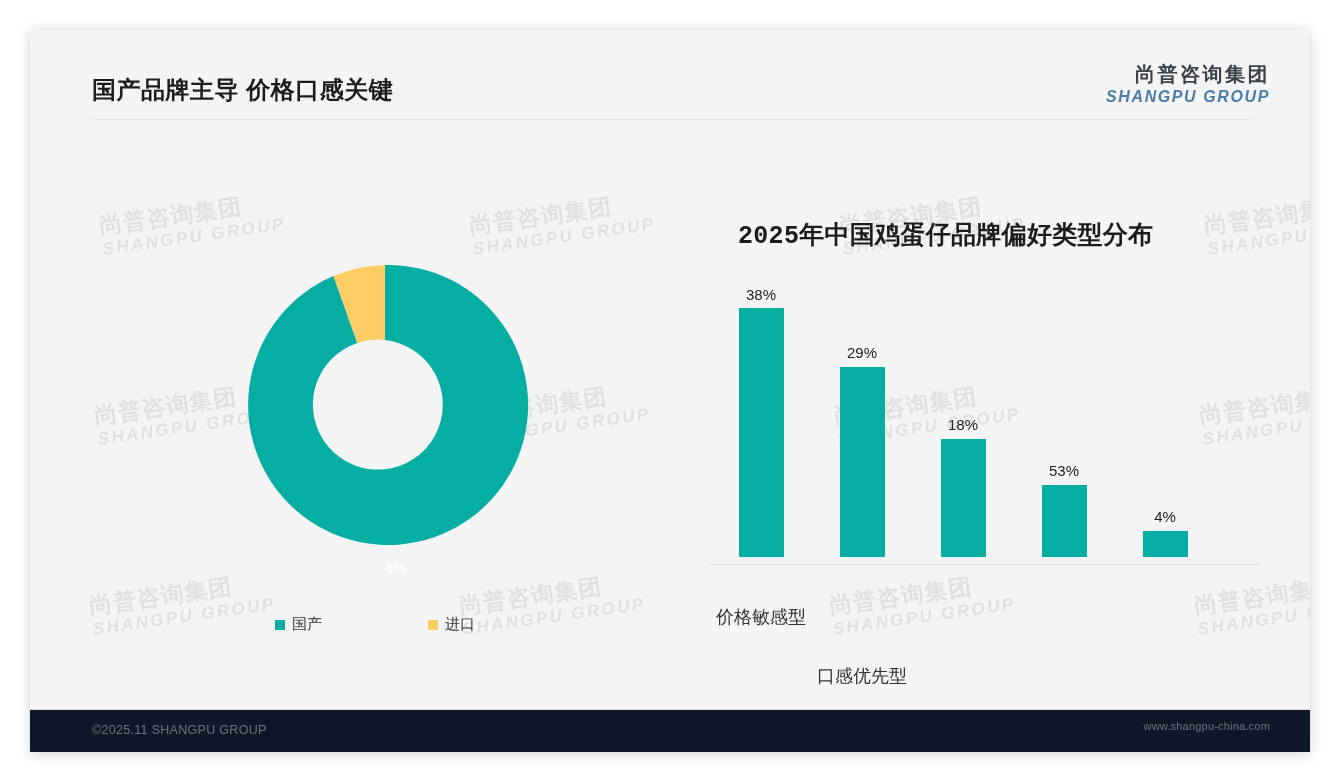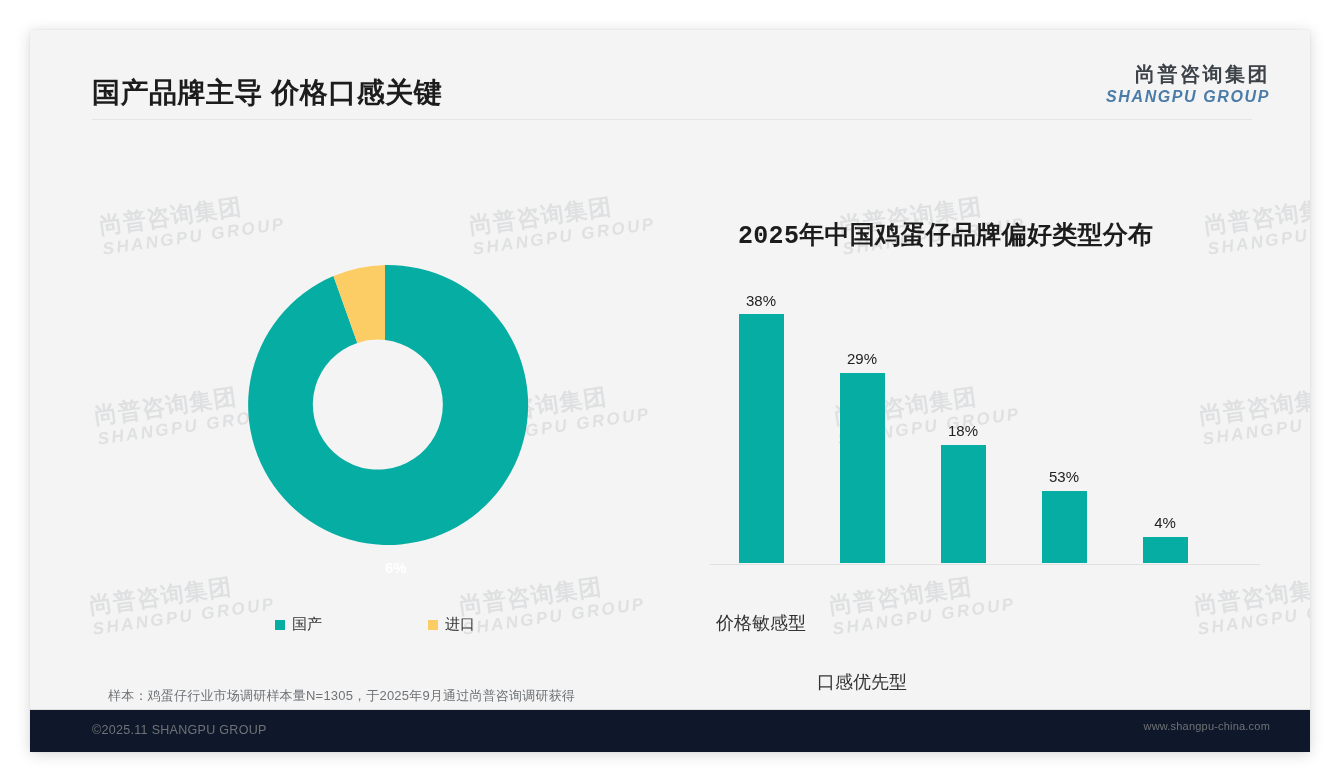--- a/index.html
+++ b/index.html
@@ -52,21 +52,21 @@
   
   #header {
     position: absolute;
     left: 0; top: 0;
     width: 1280px; height: 90px;
     z-index: 3;
   }
   #page-title {
     position: absolute;
     left: 62px; top: 44px;
-    font-size: 28px;
+    font-size: 24px;
     font-weight: bold;
     color: #1c1c1c;
     letter-spacing: 0.5px;
   }
   #logo-block {
     position: absolute;
     right: 40px; top: 32px;
     text-align: right;
   }
   #logo-cn {
@@ -149,21 +149,21 @@
     width: 550px; height: 290px;
   }
   #bar-baseline {
     position: absolute;
     left: 0; bottom: 0;
     width: 550px; height: 1px;
     background: #e0e0e0;
   }
   .bar-col {
     position: absolute;
-    bottom: 2px;
+    bottom: 8px;
     width: 102px;
     text-align: center;
   }
   .bar-rect {
     width: 45px;
     margin: 0 auto;
     background: #06ada3;
   }
   .bar-value {
     position: absolute;
@@ -357,21 +357,20 @@
 
           <div class="bar-col" style="left:404px;">
             <div class="bar-value" style="bottom:32px;">4%</div>
             <div class="bar-rect" style="height:26px;"></div>
 
           </div>
         </div>
       </div>
     </div>
 
-    <div id="sample-note">样本：鸡蛋仔行业市场调研样本量N=1305，于2025年9月通过尚普咨询调研获得</div>
 
     <div id="footer-rule"></div>
     <div id="footer">
       <span id="footer-left">©2025.11 SHANGPU GROUP</span>
       <span id="footer-right">www.shangpu-china.com</span>
     </div>
 
   </div>
 </div>
 

